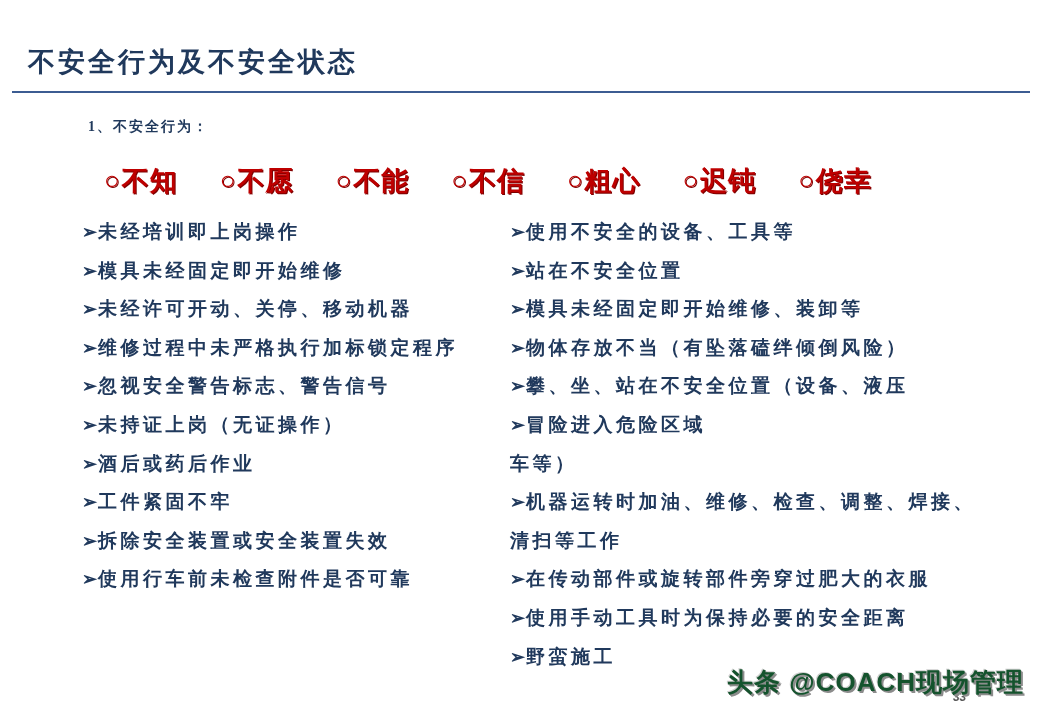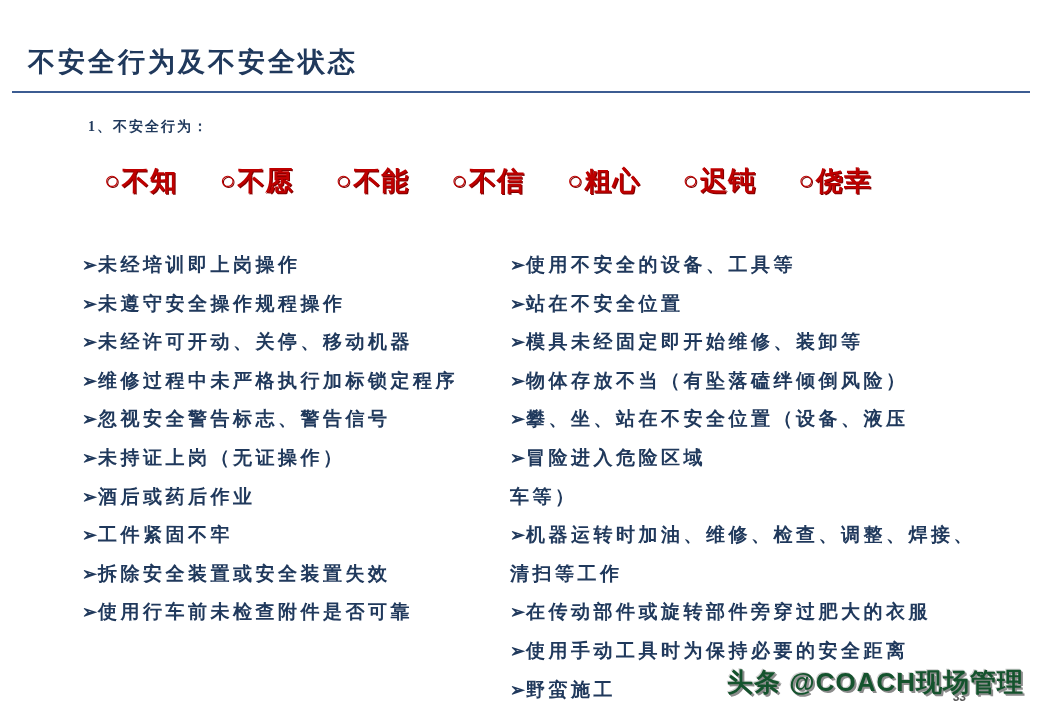--- a/index.html
+++ b/index.html
@@ -53,21 +53,21 @@
   .trait-circle{
     font-size:26px;
     margin-right:1px;
     font-weight:bold;
   }
   .columns{
     position:absolute;left:82px;top:213px;
     width:945px;
     display:flex;
   }
-  .col{width:428px;margin-top:33px;}
+  .col{width:428px;}
   .col.right{width:505px;}
   .line{
     line-height:38.6px;
     font-size:19px;
     font-weight:bold;
     letter-spacing:3.5px;
     color:var(--navy);
     white-space:nowrap;
   }
   .arrow{
@@ -130,21 +130,21 @@
       </span>
       <span class="trait">
         <span class="trait-circle">○</span>
         <span>侥幸</span>
       </span>
     </div>
 
   <div class="columns">
     <div class="col left">
         <div class="line"><span class="arrow">➢</span><span>未经培训即上岗操作</span></div>
-        <div class="line"><span class="arrow">➢</span><span>未遵守安全操作规程操作</span></div>
+        <div class="line"><span class="arrow">➢</span><span>模具未经固定即开始维修</span></div>
         <div class="line"><span class="arrow">➢</span><span>未经许可开动、关停、移动机器</span></div>
         <div class="line"><span class="arrow">➢</span><span>维修过程中未严格执行加标锁定程序</span></div>
         <div class="line"><span class="arrow">➢</span><span>忽视安全警告标志、警告信号</span></div>
         <div class="line"><span class="arrow">➢</span><span>未持证上岗（无证操作）</span></div>
         <div class="line"><span class="arrow">➢</span><span>酒后或药后作业</span></div>
         <div class="line"><span class="arrow">➢</span><span>工件紧固不牢</span></div>
         <div class="line"><span class="arrow">➢</span><span>拆除安全装置或安全装置失效</span></div>
         <div class="line"><span class="arrow">➢</span><span>使用行车前未检查附件是否可靠</span></div>
       </div>
     <div class="col right">

